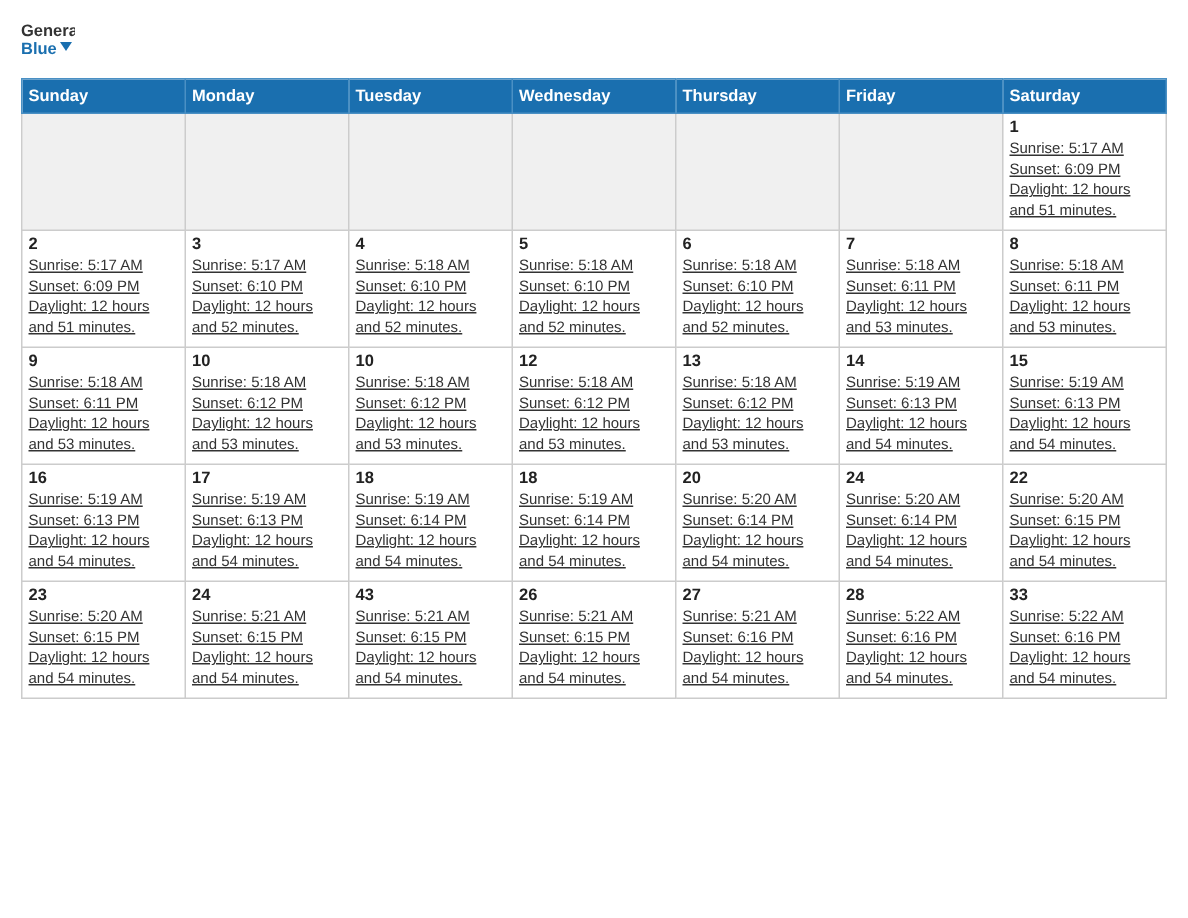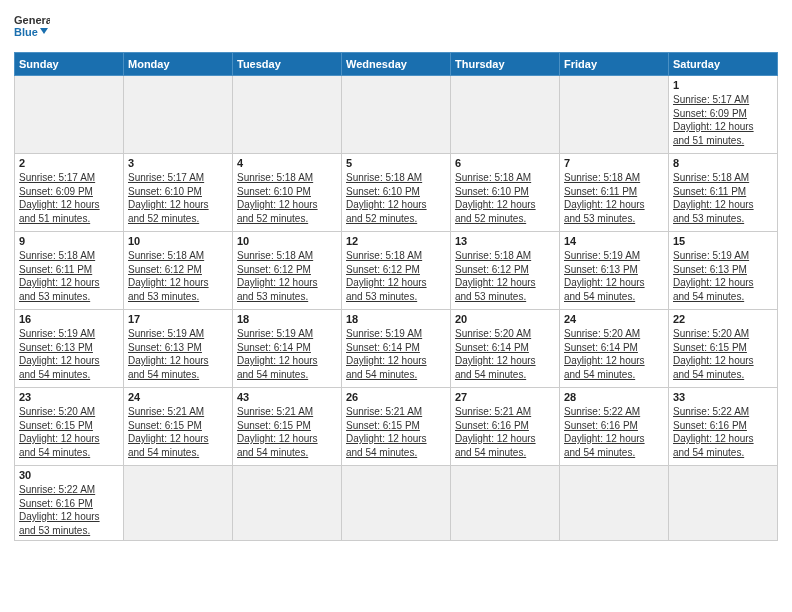--- a/index.html
+++ b/index.html
@@ -357,31 +357,15 @@
       </td>
           <td>
         <span class="day-number">33</span>
         <div class="day-info">
           Sunrise: 5:22 AM<br>
           Sunset: 6:16 PM<br>
           Daylight: 12 hours and 54 minutes.
         </div>
       </td>
         </tr>
-        <tr class="last-row">
-          <td>
-        <span class="day-number">30</span>
-        <div class="day-info">
-          Sunrise: 5:22 AM<br>
-          Sunset: 6:16 PM<br>
-          Daylight: 12 hours and 53 minutes.
-        </div>
-      </td>
-          <td class="empty"></td>
-          <td class="empty"></td>
-          <td class="empty"></td>
-          <td class="empty"></td>
-          <td class="empty"></td>
-          <td class="empty"></td>
-        </tr>
       </tbody>
   </table>
 </div>
 
 </body></html>

